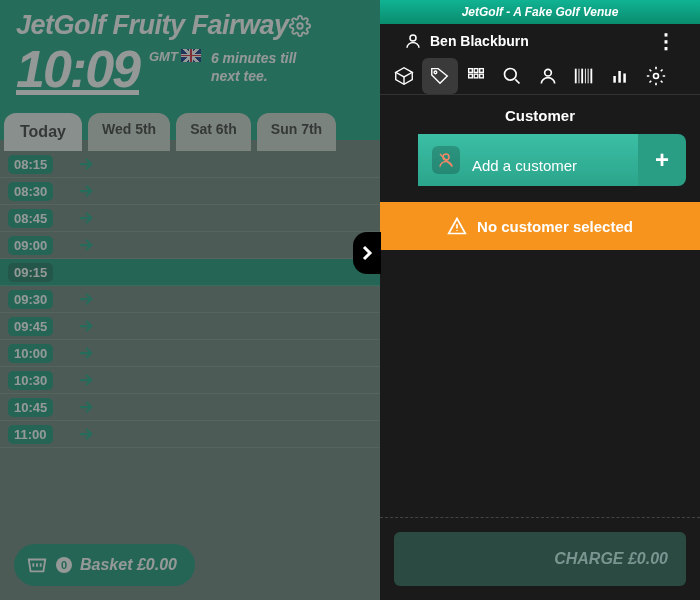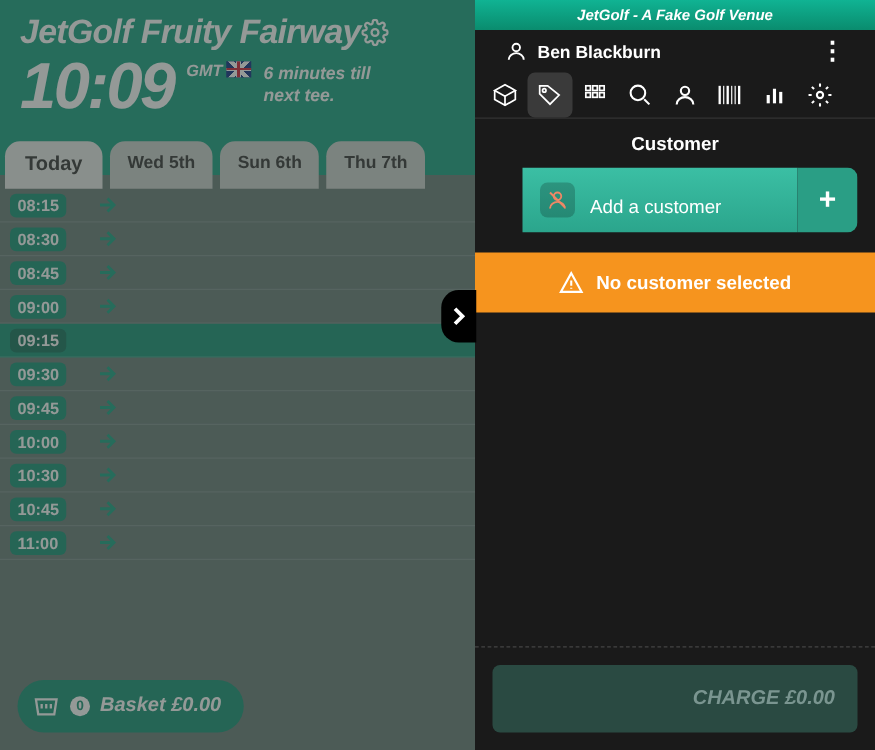--- a/index.html
+++ b/index.html
@@ -4,21 +4,21 @@
 <style>
 *{margin:0;padding:0;box-sizing:border-box;font-family:-apple-system,BlinkMacSystemFont,'Segoe UI',Arial,sans-serif;}
 body{width:700px;height:600px;display:flex;overflow:hidden;font-weight:700;}
 .left{width:380px;height:600px;background:linear-gradient(180deg,#0d9b7a 0%,#0d9b7a 140px,#5f7570 140px,#5f7570 100%);position:relative;color:#fff;}
 .dim{position:absolute;inset:0;background:rgba(60,70,65,0.55);z-index:10;pointer-events:none;}
 .header{padding:10px 16px 8px 16px;position:relative;z-index:2;}
 .ttl-row{display:flex;align-items:center;}
 .title{font-size:27px;font-weight:800;font-style:italic;letter-spacing:-0.5px;}
 .gear{width:22px;height:22px;}
 .clock-row{display:flex;align-items:flex-start;gap:10px;margin-top:2px;}
-.clock{font-size:52px;font-weight:800;font-style:italic;line-height:1;letter-spacing:-2px;}
+.clock{font-size:52px;font-weight:800;font-style:italic;line-height:1;letter-spacing:-2px;text-decoration:underline;}
 .tzcol{display:flex;flex-direction:row;gap:3px;padding-top:6px;}
 .tz{font-size:13px;font-weight:800;font-style:italic;}
 .flag{width:20px;height:13px;background:#00247d;position:relative;overflow:hidden;}
 .flag::before{content:'';position:absolute;inset:0;background:linear-gradient(to bottom,transparent 40%,#fff 40%,#fff 60%,transparent 60%),linear-gradient(to right,transparent 40%,#fff 40%,#fff 60%,transparent 60%),linear-gradient(45deg,transparent 43%,#fff 43%,#fff 57%,transparent 57%),linear-gradient(-45deg,transparent 43%,#fff 43%,#fff 57%,transparent 57%);}
 .flag::after{content:'';position:absolute;inset:0;background:linear-gradient(to bottom,transparent 44%,#cf142b 44%,#cf142b 56%,transparent 56%),linear-gradient(to right,transparent 44%,#cf142b 44%,#cf142b 56%,transparent 56%);}
 .next{font-size:14px;padding-top:6px;line-height:1.3;font-style:italic;}
 .next b{font-weight:800;}
 .tabs{display:flex;gap:6px;padding:0 0 0 4px;margin-top:10px;position:relative;z-index:2;}
 .tab{background:#c8cec9;color:#2a2a2a;border-radius:12px 12px 0 0;padding:8px 14px;font-size:14px;font-weight:700;}
 .tab.active{background:#e7e9e6;padding:10px 16px;font-size:16px;}
@@ -72,22 +72,22 @@
         <span class="flag"></span>
       </div>
       <div class="next">
         <b>6 minutes</b> <span>till</span><br><span>next tee.</span>
       </div>
     </div>
   </div>
   <div class="tabs">
     <div class="tab active">Today</div>
     <div class="tab">Wed 5th</div>
-    <div class="tab">Sun 6th</div>
-    <div class="tab">Thu 7th</div>
+    <div class="tab">Sat 6th</div>
+    <div class="tab">Sun 7th</div>
   </div>
   <div class="slots" id="slots">
       <div class="slot">
         <span class="time">08:15</span>
         <svg class="arr" width="18" height="18" viewBox="0 0 24 24" fill="none" stroke="#0d9b7a" stroke-width="3">
           <path d="M4 12h14M12 5l7 7-7 7"></path>
         </svg>
       </div>
       <div class="slot">
         <span class="time">08:30</span>

